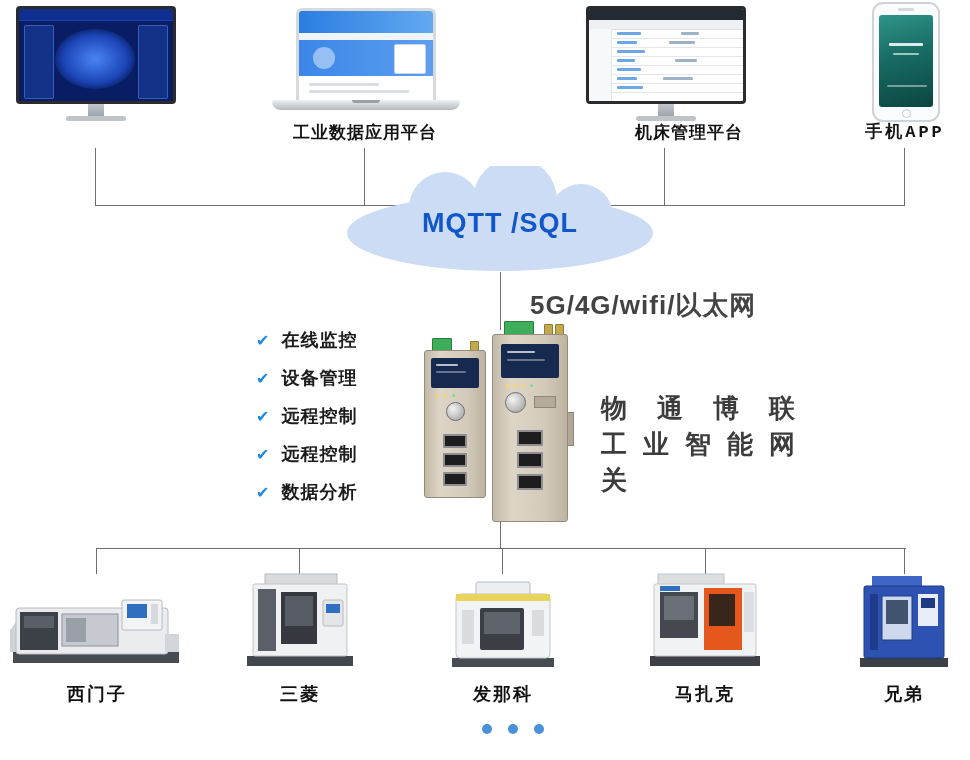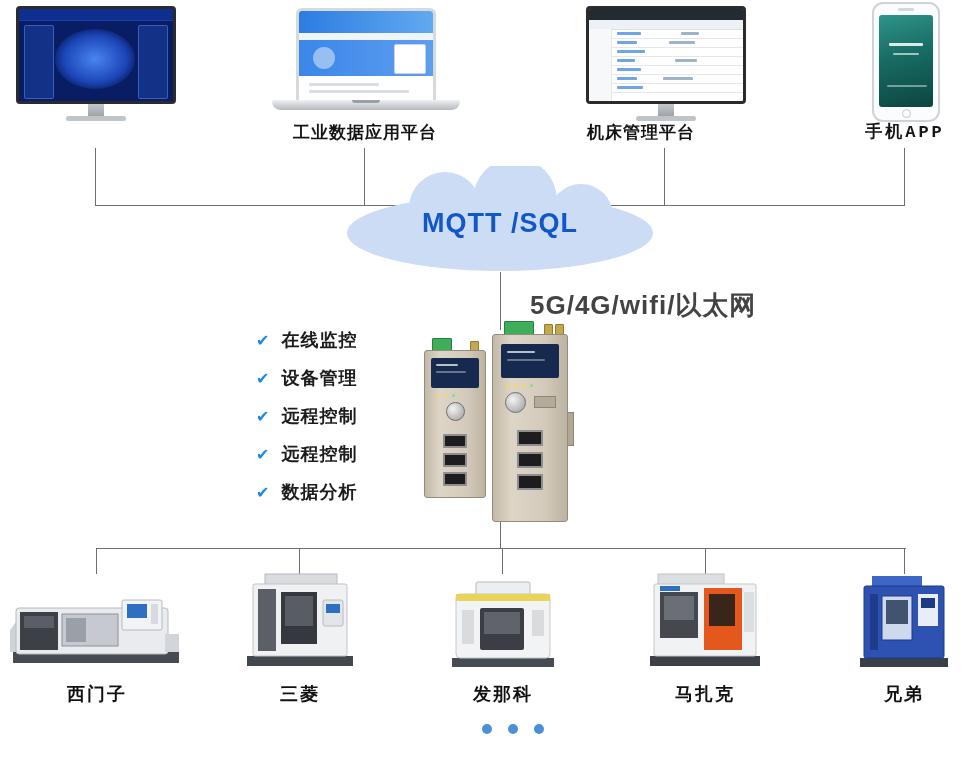--- a/index.html
+++ b/index.html
@@ -154,21 +154,21 @@
           <div class="chip" style="left:6px;top:3px;width:20px;"></div>
           <div class="chip" style="left:52px;top:3px;width:30px;background:#9fb3c8;"></div>
         </div>
       <div class="tbl-row" style="top:74px;">
           <div class="chip" style="left:6px;top:3px;width:26px;"></div>
         </div>
     </div>
     <div class="stand-neck" style="left:658px;top:104px;"></div>
     <div class="stand-base" style="left:636px;top:116px;width:60px;"></div>
   </div>
-  <div class="toplabel" style="left:553px;width:176px;">机床管理平台</div>
+  <div class="toplabel" style="left:601px;width:176px;">机床管理平台</div>
 
   <div>
     <div class="phone-body" style="left:872px;top:2px;width:68px;height:120px;">
       <div class="phone-speaker"></div>
       <div class="phone-screen">
         <div class="p-line" style="left:10px;top:28px;width:34px;"></div>
         <div class="p-line" style="left:14px;top:38px;width:26px;height:2px;opacity:.7;"></div>
         <div class="p-line" style="left:8px;top:70px;width:40px;height:2px;opacity:.5;"></div>
       </div>
       <div class="phone-home"></div>
@@ -241,20 +241,24 @@
     <div class="gw-led" style="left:22px;top:50px;"></div>
     <div class="gw-led" style="left:30px;top:50px;"></div>
     <div class="gw-led" style="left:38px;top:50px;background:#7fe07f;"></div>
     <div class="gw-knob" style="left:13px;top:58px;width:19px;height:19px;"></div>
     <div class="gw-slot" style="left:42px;top:62px;width:20px;height:10px;"></div>
     <div class="gw-port" style="left:25px;top:96px;width:26px;height:16px;"></div>
     <div class="gw-port" style="left:25px;top:118px;width:26px;height:16px;"></div>
     <div class="gw-port" style="left:25px;top:140px;width:26px;height:16px;"></div>
   </div>
 
+  <div class="abs gw-text" style="left:601px;top:390px;width:196px;">
+    <div>物 通 博 联</div>
+    <div>工 业 智 能 网 关</div>
+  </div>
 
   <div class="line v" style="left:500px;top:522px;height:26px;"></div>
   <div class="line h" style="left:96px;top:548px;width:810px;"></div>
   <div class="line v" style="left:96px;top:548px;height:26px;"></div>
   <div class="line v" style="left:299px;top:548px;height:26px;"></div>
   <div class="line v" style="left:502px;top:548px;height:26px;"></div>
   <div class="line v" style="left:705px;top:548px;height:26px;"></div>
   <div class="line v" style="left:904px;top:548px;height:26px;"></div>
 
   <div class="abs" style="left:10px;top:592px;">

